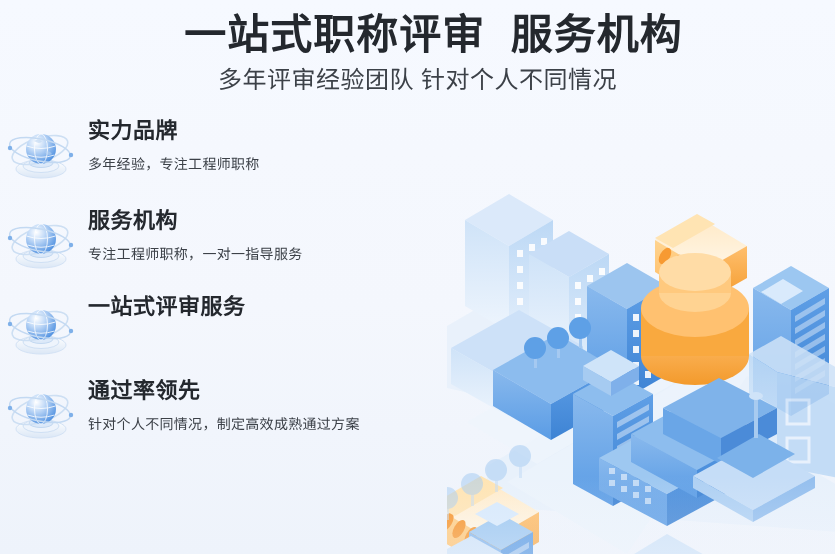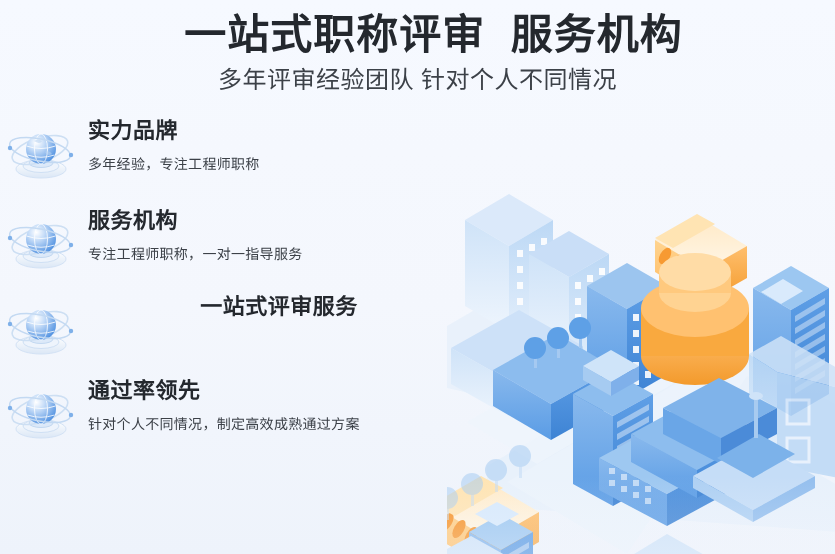--- a/index.html
+++ b/index.html
@@ -59,21 +59,21 @@
   }
   .feature {
     position: relative;
     min-height: 62px;
     padding-left: 88px;
     margin-bottom: 26px;
     box-sizing: border-box;
   }
   .feature:nth-child(1) { margin-bottom: 28px; }
   .feature:nth-child(2) { margin-bottom: 24px; }
-  .feature:nth-child(3) { margin-bottom: 22px; text-align: center; }
+  .feature:nth-child(3) { margin-bottom: 22px; }
 
   .feature-icon {
     position: absolute;
     left: 4px;
     top: 4px;
     width: 74px;
     height: 60px;
   }
   .feature-title {
     font-size: 22px;

